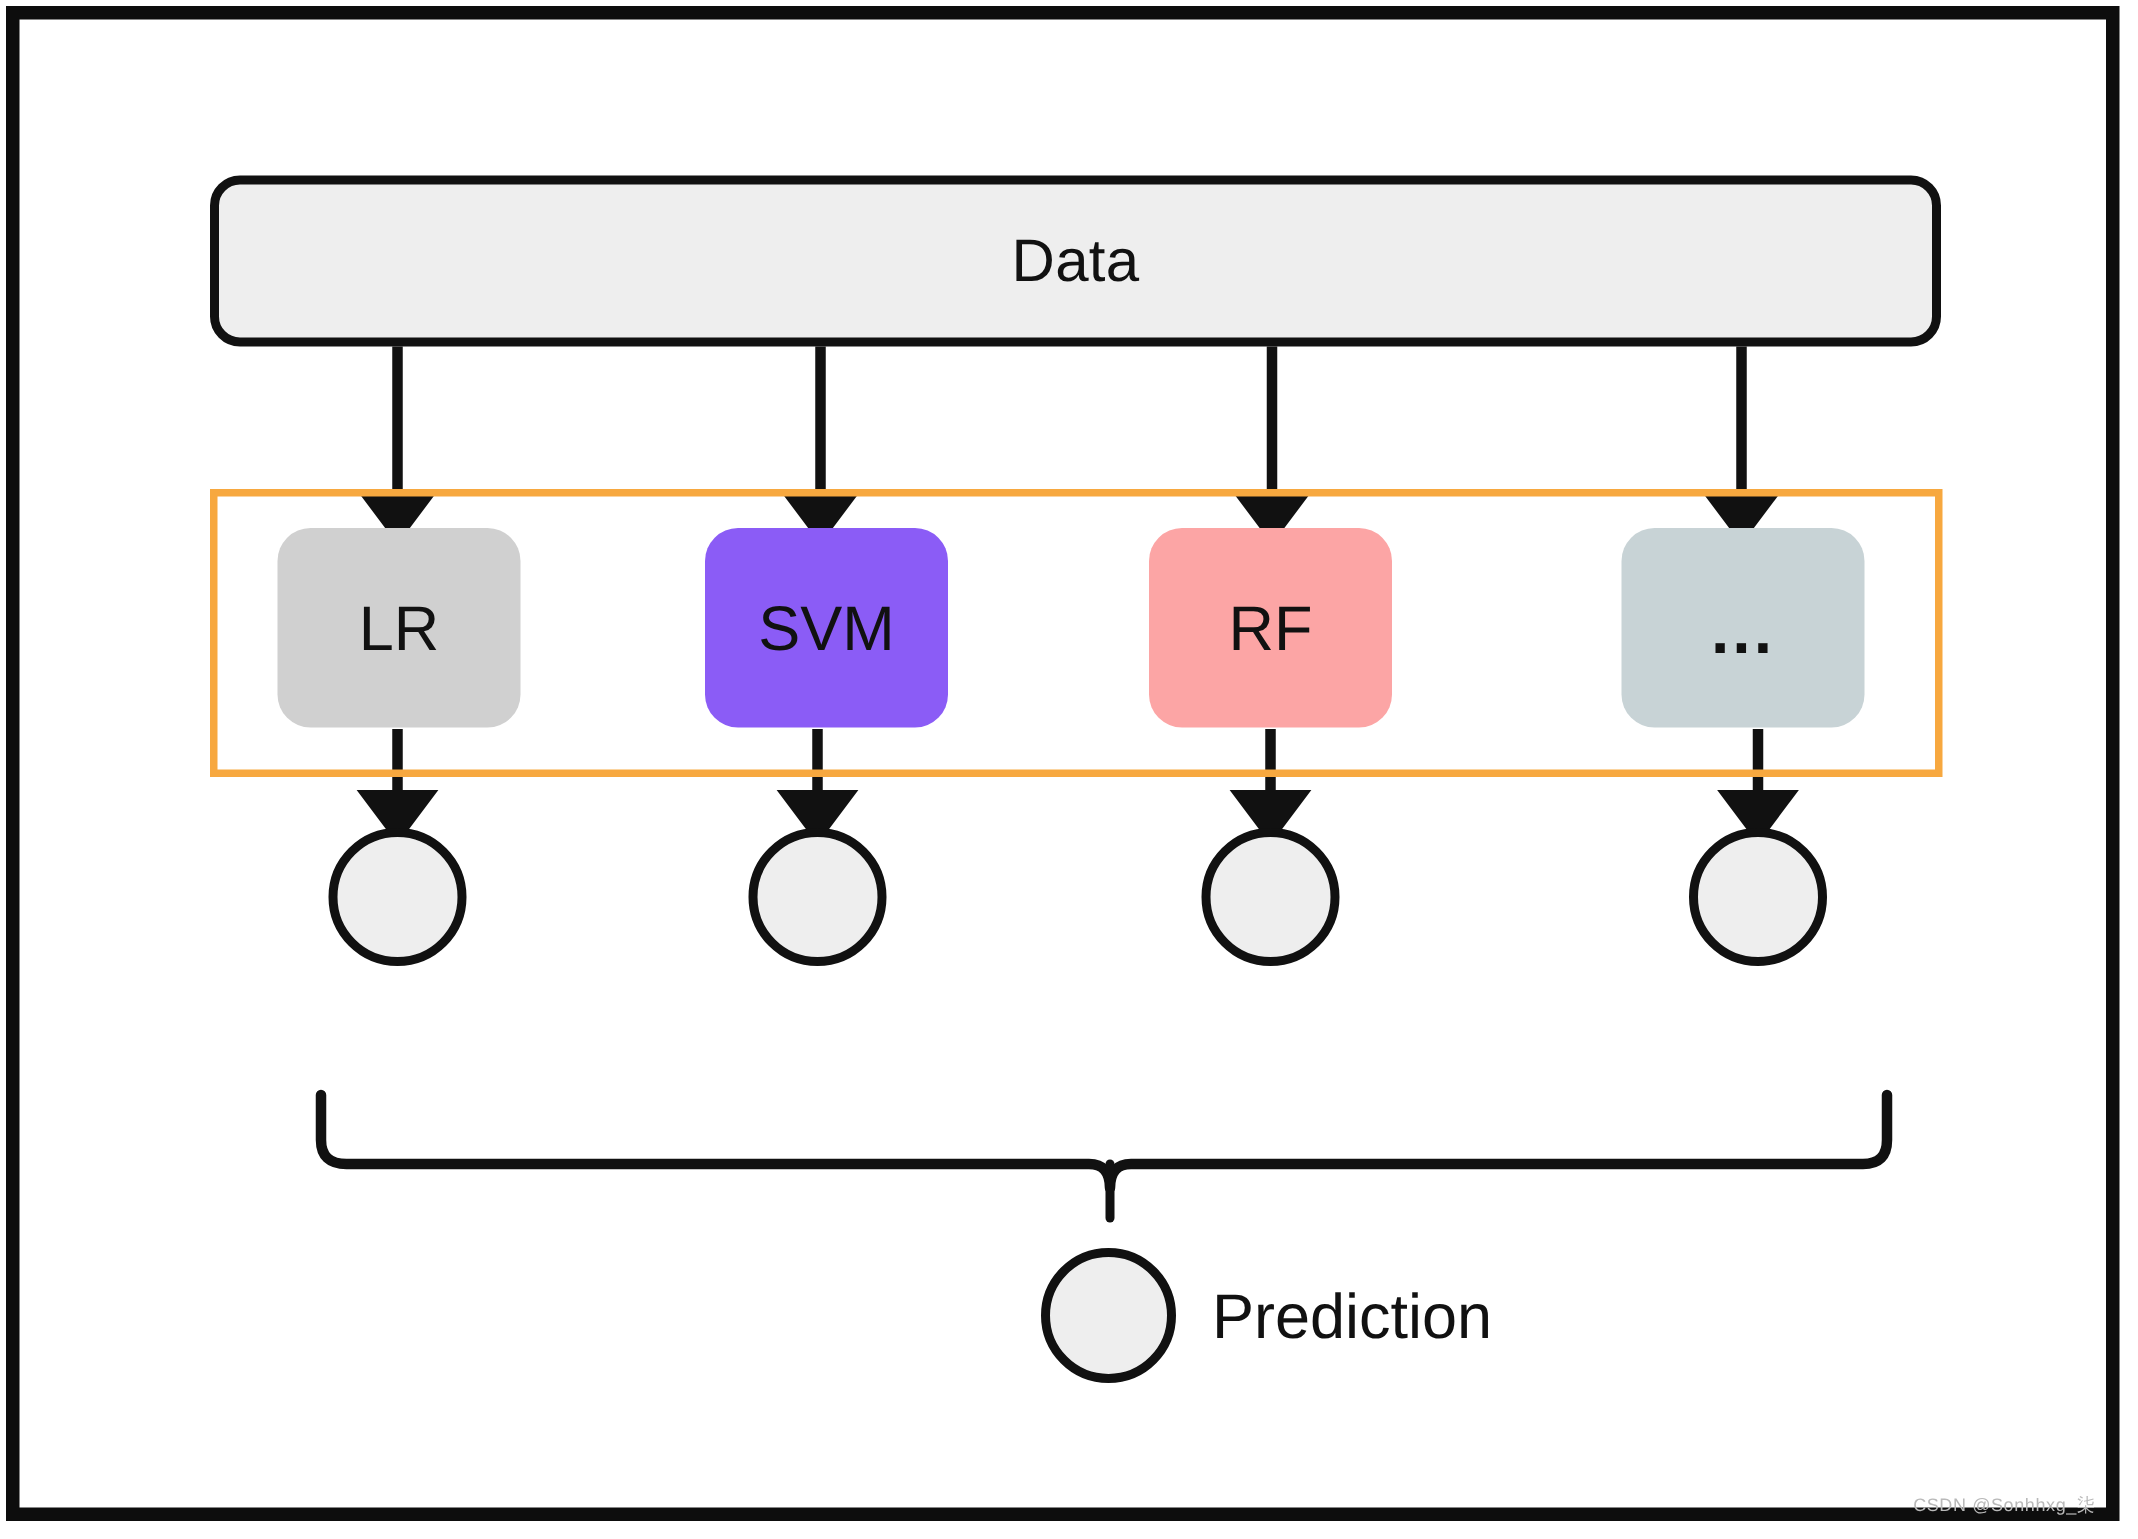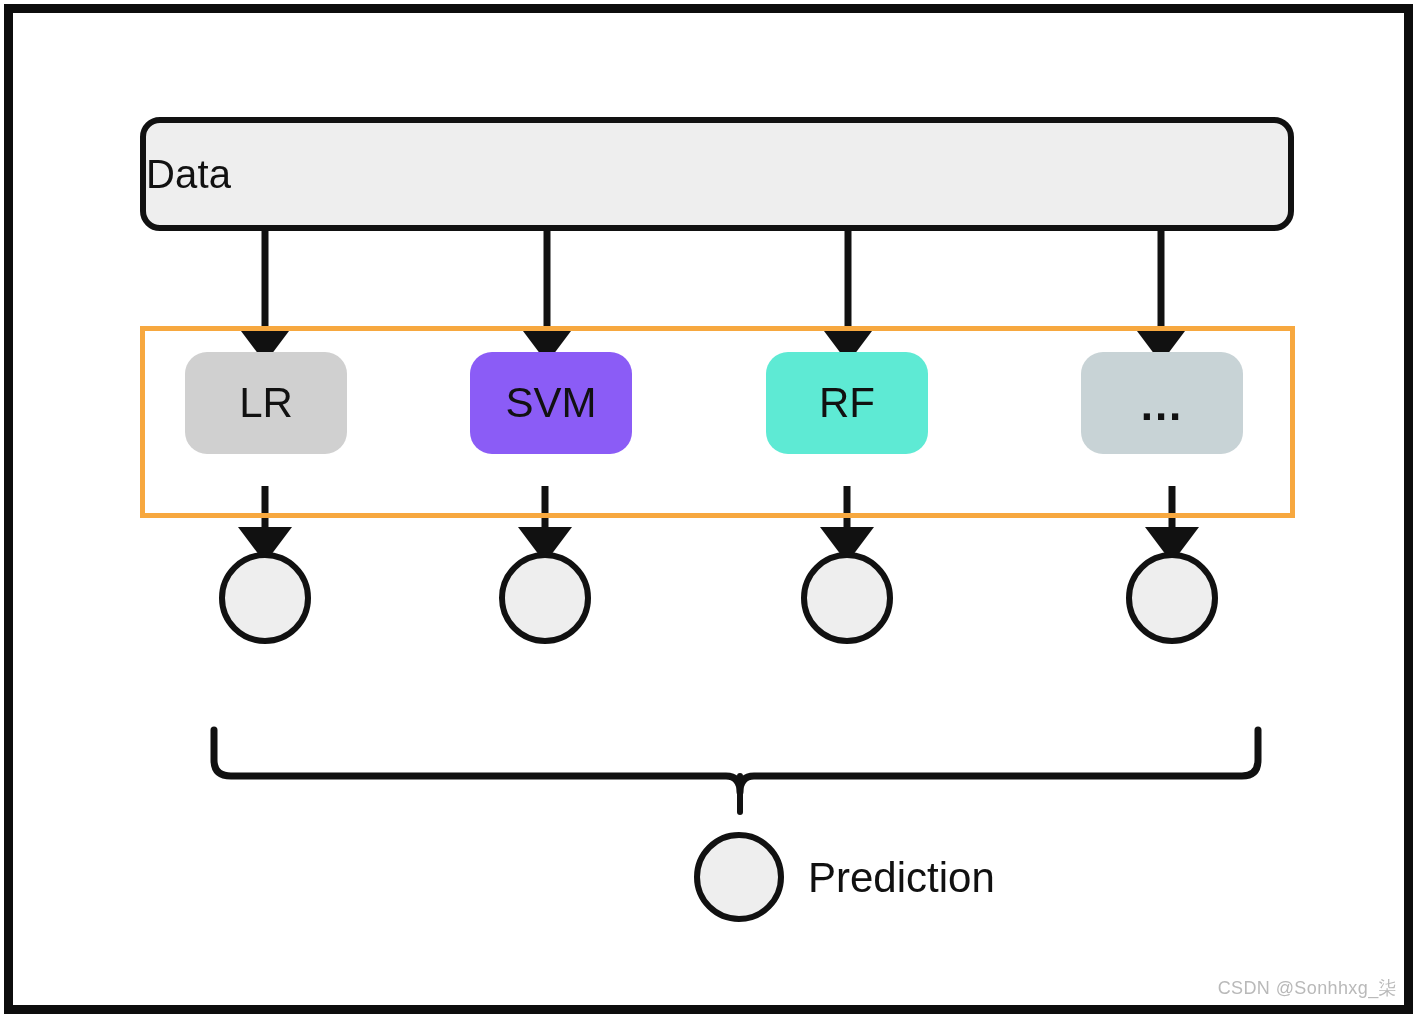--- a/index.html
+++ b/index.html
@@ -42,20 +42,21 @@
     left: 140px;
     top: 117px;
     width: 1154px;
     height: 114px;
     box-sizing: border-box;
     background: #eeeeee;
     border: 6px solid #111111;
     border-radius: 20px;
     display: flex;
     align-items: center;
+    justify-content: center;
   }
   .data-box-label {
     font-size: 40px;
     color: #111111;
     font-family: "Liberation Sans", sans-serif;
     letter-spacing: 0.2px;
   }
   
   .ensemble-container {
     position: absolute;
@@ -67,21 +68,21 @@
     border: 5px solid #f5a game;
     background: transparent;
   }
   .ensemble-container {
     border: 5px solid #f7a83f;
   }
   
   .model-box {
     position: absolute;
     width: 162px;
-    height: 102px;
+    height: 133px;
     border-radius: 22px;
     display: flex;
     align-items: center;
     justify-content: center;
     top: 352px;
   }
   .model-label {
     font-size: 42px;
     color: #111111;
     font-family: "Liberation Sans", sans-serif;
@@ -125,22 +126,22 @@
     line-height: 1.42;
     color: #111111;
     font-family: "Liberation Sans", sans-serif;
     white-space: nowrap;
   }
   .ensemble-text .line { display: block; }
   
   .watermark {
     position: absolute;
     right: 28px;
-    bottom: 26px;
-    font-size: 18px;
+    bottom: 14px;
+    font-size: 12px;
     color: #b9b9b9;
     font-family: "Liberation Sans", sans-serif;
     letter-spacing: 0.4px;
   }
 </style>
 </head>
 <body>
 
 <div class="canvas">
 
@@ -188,21 +189,21 @@
   <div class="ensemble-container"></div>
 
   <div class="model-box" style="left:185px; background:#d0d0d0;">
     <span class="model-label">LR</span>
   </div>
 
   <div class="model-box" style="left:470px; background:#8b5cf6;">
     <span class="model-label">SVM</span>
   </div>
 
-  <div class="model-box" style="left:766px; background:#5eead4;">
+  <div class="model-box" style="left:766px; background:#fca5a5;">
     <span class="model-label">RF</span>
   </div>
 
   <div class="model-box" style="left:1081px; background:#c8d3d6;">
     <span class="model-label dots">...</span>
   </div>
 
   <div class="pred-circle" style="left:219px;"></div>
   <div class="pred-circle" style="left:499px;"></div>
   <div class="pred-circle" style="left:801px;"></div>

